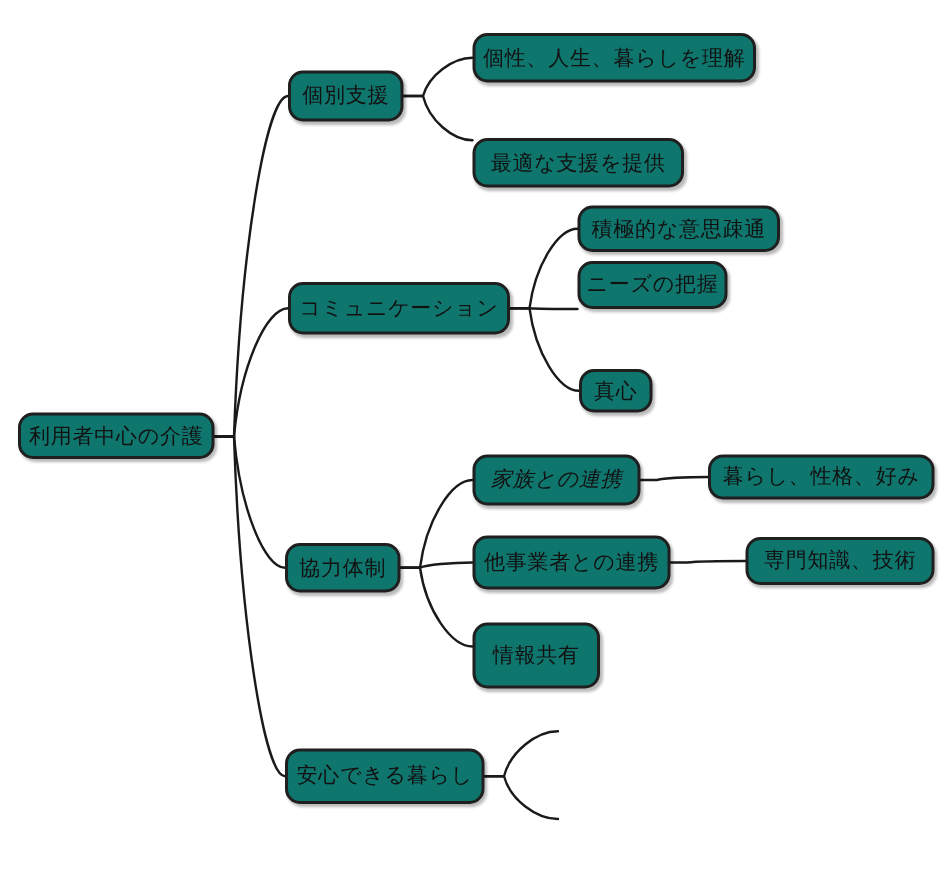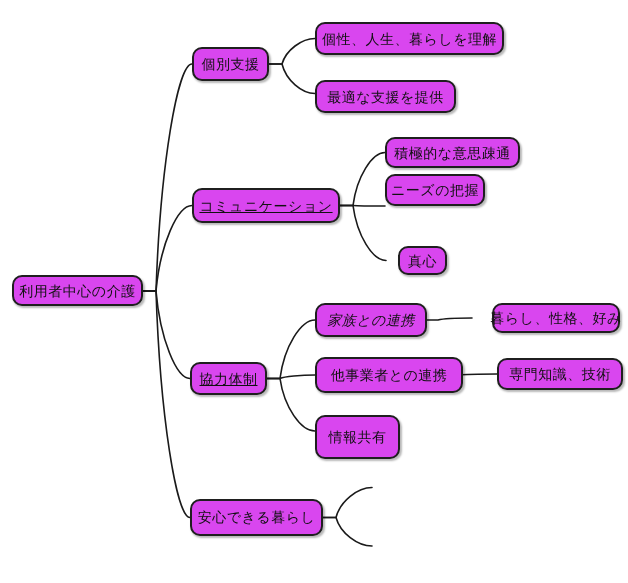--- a/index.html
+++ b/index.html
@@ -21,21 +21,21 @@
     top: 0;
     width: 628px;
     height: 583px;
   }
   .node {
     position: absolute;
     box-sizing: border-box;
     display: flex;
     align-items: center;
     justify-content: center;
-    background: #d946ef;
+    background: #0f766e;
     border: 2px solid #1f1f1f;
     border-radius: 10px;
     box-shadow: 1.5px 2px 2px rgba(0,0,0,0.28);
     font-size: 14px;
     letter-spacing: 0.5px;
     line-height: 1;
     color: #111111;
     white-space: nowrap;
     z-index: 2;
   }
@@ -73,29 +73,29 @@
     <path class="edge" d="M447,375 L458,375 C462.7,374.5 481.4,374 497,374"></path>
 
     <path class="edge" d="M323,517.5 L336,517.5 C340.3,501 357.6,487.5 372,487.5"></path>
     <path class="edge" d="M323,517.5 L336,517.5 C340.3,533.2 357.6,546 372,546"></path>
   </svg>
 
   <div class="node" style="left:12px; top:275px; width:131px; height:31px;">利用者中心の介護</div>
 
   <div class="node" style="left:192px; top:47px; width:77px; height:34px;">個別支援</div>
   <div class="node" style="left:315px; top:22px; width:189px; height:33px;">個性、人生、暮らしを理解</div>
-  <div class="node" style="left:315px; top:80px; width:141px; height:33px;">最適な支援を提供</div>
+  <div class="node" style="left:315px; top:92px; width:141px; height:33px;">最適な支援を提供</div>
 
-  <div class="node" style="left:192px; top:188px; width:148px; height:35px;text-decoration:underline;">コミュニケーション</div>
+  <div class="node" style="left:192px; top:188px; width:148px; height:35px;">コミュニケーション</div>
   <div class="node" style="left:385px; top:137px; width:135px; height:31px;">積極的な意思疎通</div>
   <div class="node" style="left:385px; top:174px; width:100px; height:32px;">ニーズの把握</div>
-  <div class="node" style="left:386px; top:246px; width:49px; height:29px;margin-left:12px;">真心</div>
+  <div class="node" style="left:386px; top:246px; width:49px; height:29px;">真心</div>
 
-  <div class="node" style="left:190px; top:362px; width:77px; height:33px;text-decoration:underline;">協力体制</div>
+  <div class="node" style="left:190px; top:362px; width:77px; height:33px;">協力体制</div>
   <div class="node" style="left:315px; top:303px; width:112px; height:34px;font-style:italic;">家族との連携</div>
-  <div class="node" style="left:472px; top:303px; width:128px; height:30px;margin-left:20px;">暮らし、性格、好み</div>
-  <div class="node" style="left:315px; top:357px; width:148px; height:36px;">他事業者との連携</div>
+  <div class="node" style="left:472px; top:303px; width:151px; height:30px;">暮らし、性格、好み</div>
+  <div class="node" style="left:315px; top:357px; width:132px; height:36px;">他事業者との連携</div>
   <div class="node" style="left:497px; top:358px; width:126px; height:32px;">専門知識、技術</div>
   <div class="node" style="left:315px; top:415px; width:85px; height:44px;">情報共有</div>
 
   <div class="node" style="left:190px; top:499px; width:133px; height:37px;font-family:Liberation Serif, serif;">安心できる暮らし</div>
 
 </div>
 
 </body></html>

